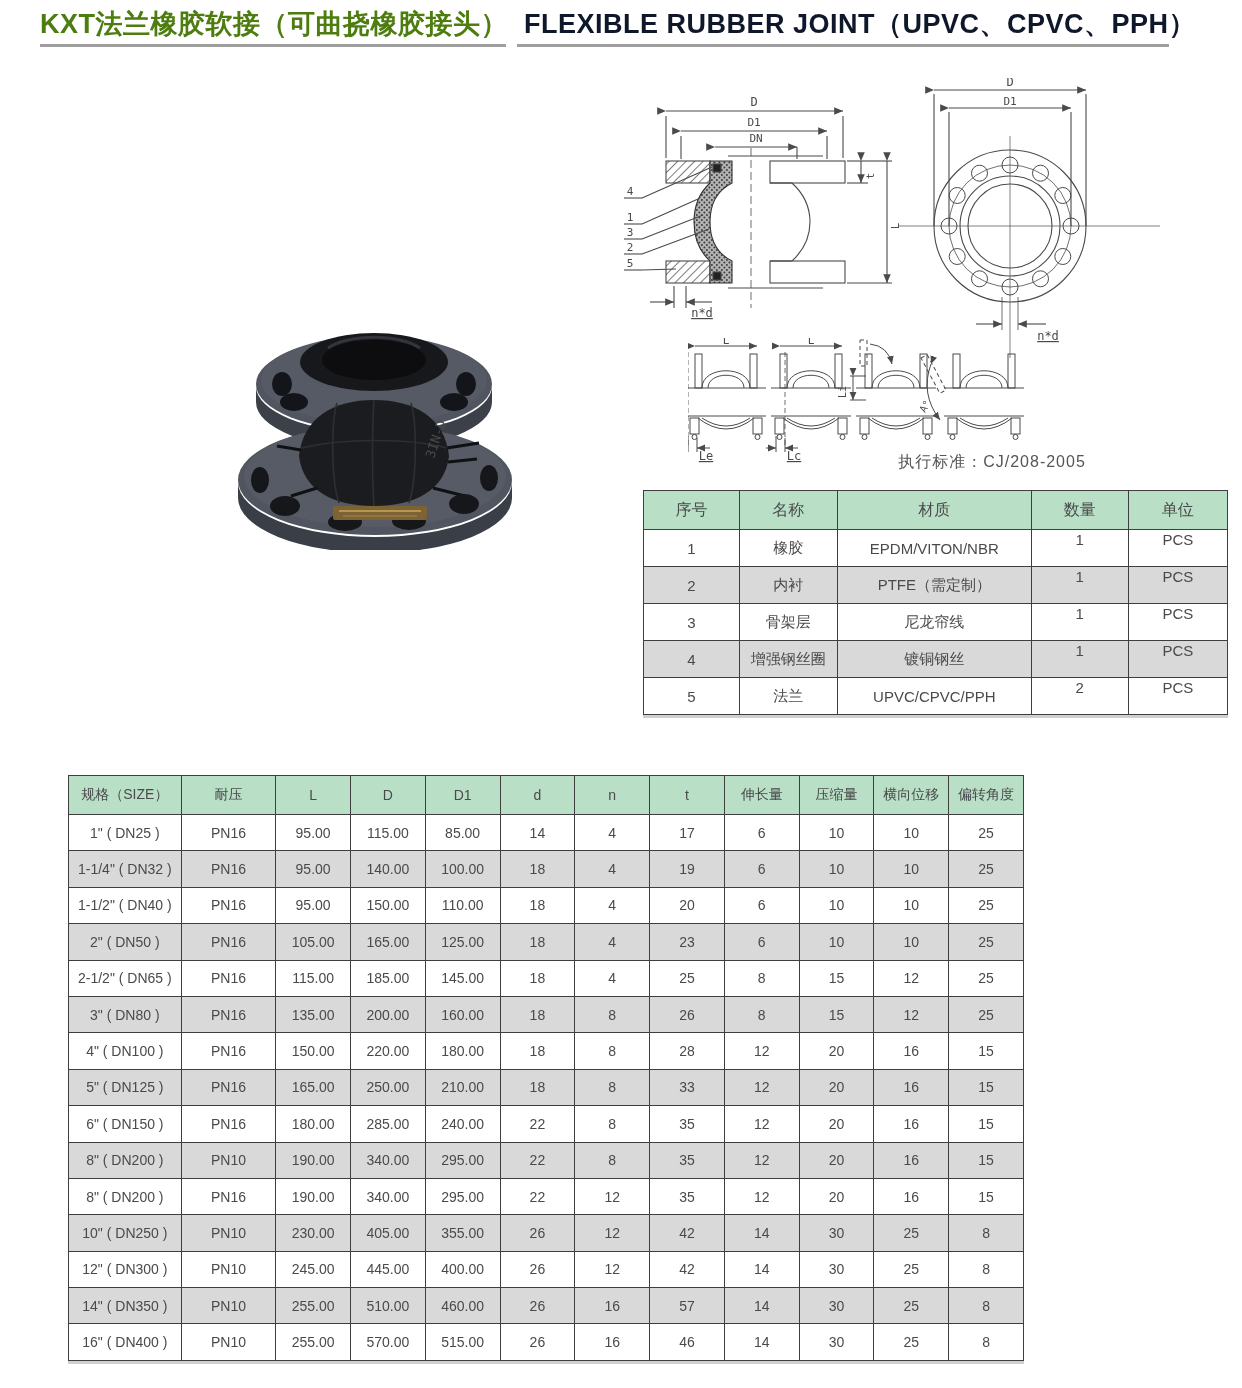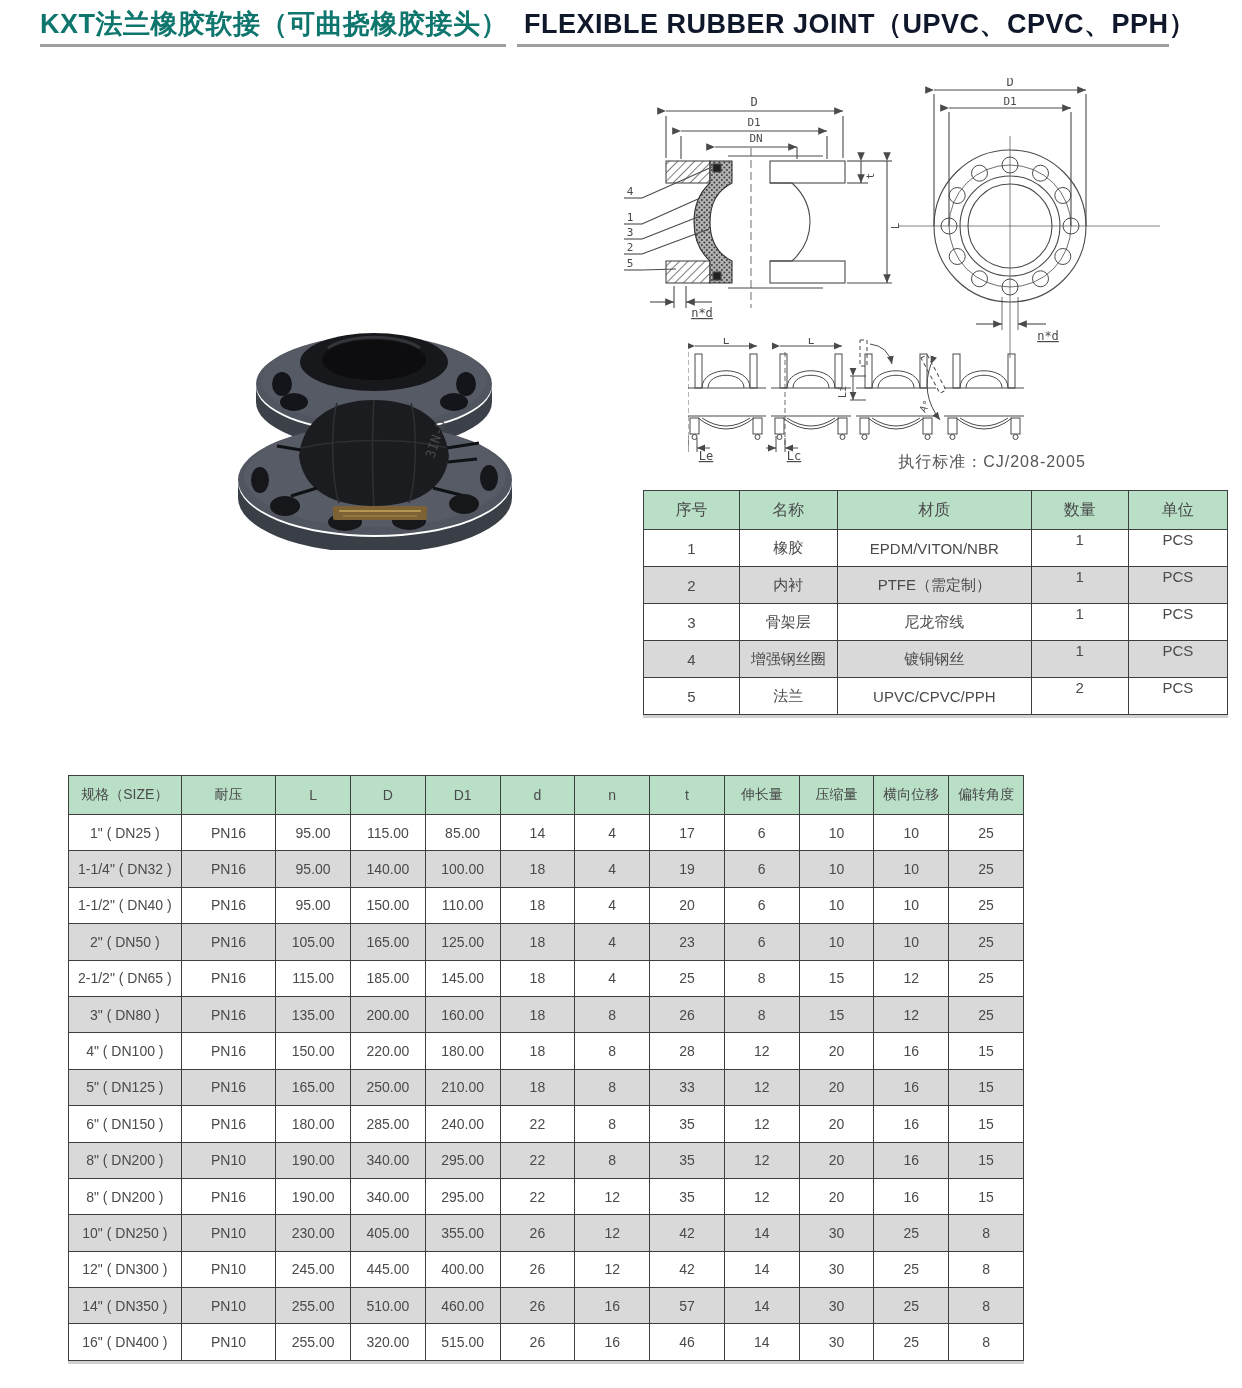--- a/index.html
+++ b/index.html
@@ -2,21 +2,21 @@
 <html><head>
 <meta charset="utf-8">
 <style>
   * { margin:0; padding:0; box-sizing:border-box; }
   html,body { background:#ffffff; }
   body { font-family:"Liberation Sans","DejaVu Sans",sans-serif; color:#4a4a4c; }
   .page { position:relative; width:1242px; height:1388px; background:#fff; overflow:hidden; }
 
   
   .title-row { position:absolute; left:40px; top:6px; white-space:nowrap; font-size:27px; font-weight:600; letter-spacing:0.5px; }
-  .title-cn { color:#0f766e; }
+  .title-cn { color:#4d7c0f; }
   .title-en { color:#0f172a; margin-left:8px; }
   .rule { position:absolute; top:44px; height:3px; background:#9f9f9f; }
   .rule-1 { left:40px; width:466px; }
   .rule-2 { left:517px; width:652px; }
 
   
   .abs { position:absolute; }
   .std-note { left:836px; top:452px; width:312px; text-align:center; font-size:16px; color:#565658; letter-spacing:1px; }
 
   
@@ -554,21 +554,21 @@
           <td class="c7">57</td>
           <td class="c8">14</td>
           <td class="c9">30</td>
           <td class="c10">25</td>
           <td class="c11">8</td>
         </tr>
         <tr>
           <td class="c0">16" ( DN400 )</td>
           <td class="c1">PN10</td>
           <td class="c2">255.00</td>
-          <td class="c3">320.00</td>
+          <td class="c3">570.00</td>
           <td class="c4">515.00</td>
           <td class="c5">26</td>
           <td class="c6">16</td>
           <td class="c7">46</td>
           <td class="c8">14</td>
           <td class="c9">30</td>
           <td class="c10">25</td>
           <td class="c11">8</td>
         </tr>
       </tbody>

